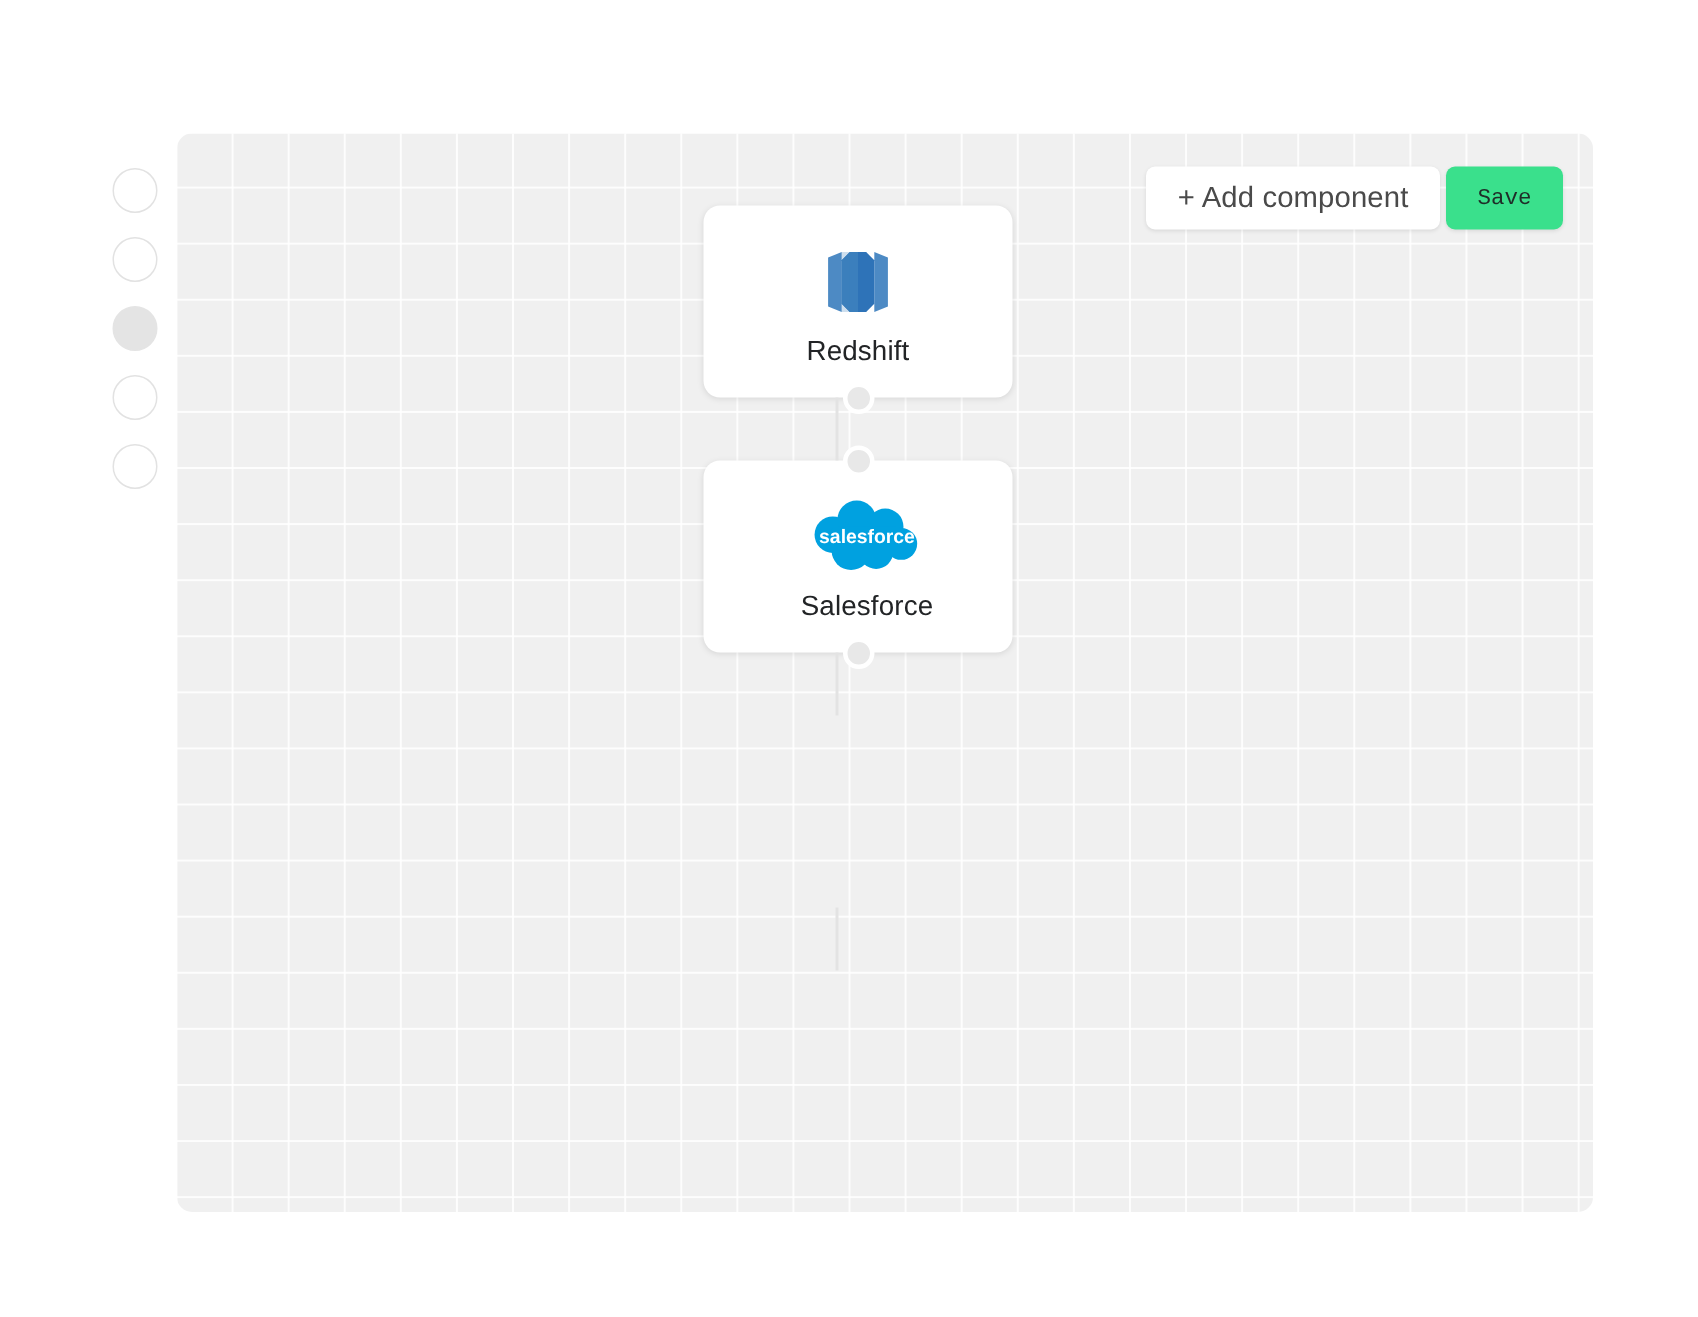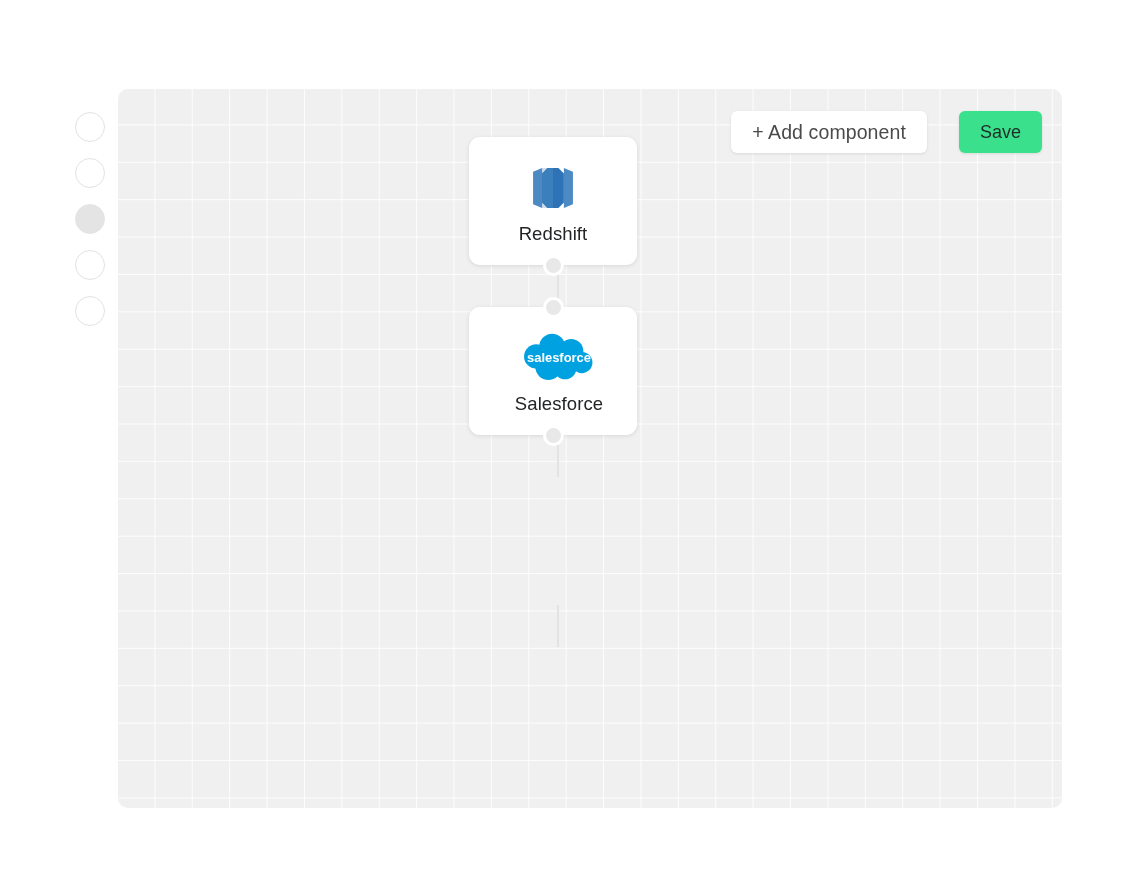--- a/index.html
+++ b/index.html
@@ -54,21 +54,21 @@
     overflow: hidden;
   }
 
   
   #toolbar {
     position: absolute;
     right: 20px;
     top: 22px;
     display: flex;
     align-items: center;
-    gap: 32px;
+    gap: 4px;
     z-index: 40;
   }
   #add-component-btn {
     background: #ffffff;
     border: none;
     border-radius: 6px;
     height: 42px;
     padding: 0 21px;
     font-size: 19.5px;
     color: #4a4a4a;
@@ -77,38 +77,38 @@
     box-shadow: 0 1px 3px rgba(0,0,0,0.10);
     cursor: pointer;
     white-space: nowrap;
   }
   #save-btn {
     background: #3ae08c;
     border: none;
     border-radius: 6px;
     height: 42px;
     padding: 0 21px;
-    font-size: 18px;
+    font-size: 15px;
     color: #1f2d28;
-    font-family: Liberation Sans, sans-serif;
+    font-family: Liberation Mono, monospace;
     box-shadow: 0 1px 3px rgba(0,0,0,0.10);
     cursor: pointer;
     white-space: nowrap;
   }
 
   
   #flow {
     position: absolute;
     left: 351px;   
     top: 48px;     
     width: 178px;
   }
   .node {
     position: relative;
-    width: 168px;
+    width: 206px;
     height: 128px;
     background: #ffffff;
     border-radius: 11px;
     box-shadow: 0 1px 4px rgba(0,0,0,0.10);
     margin-bottom: 42px;
     display: flex;
     flex-direction: column;
     align-items: center;
     justify-content: center;
     box-sizing: border-box;

